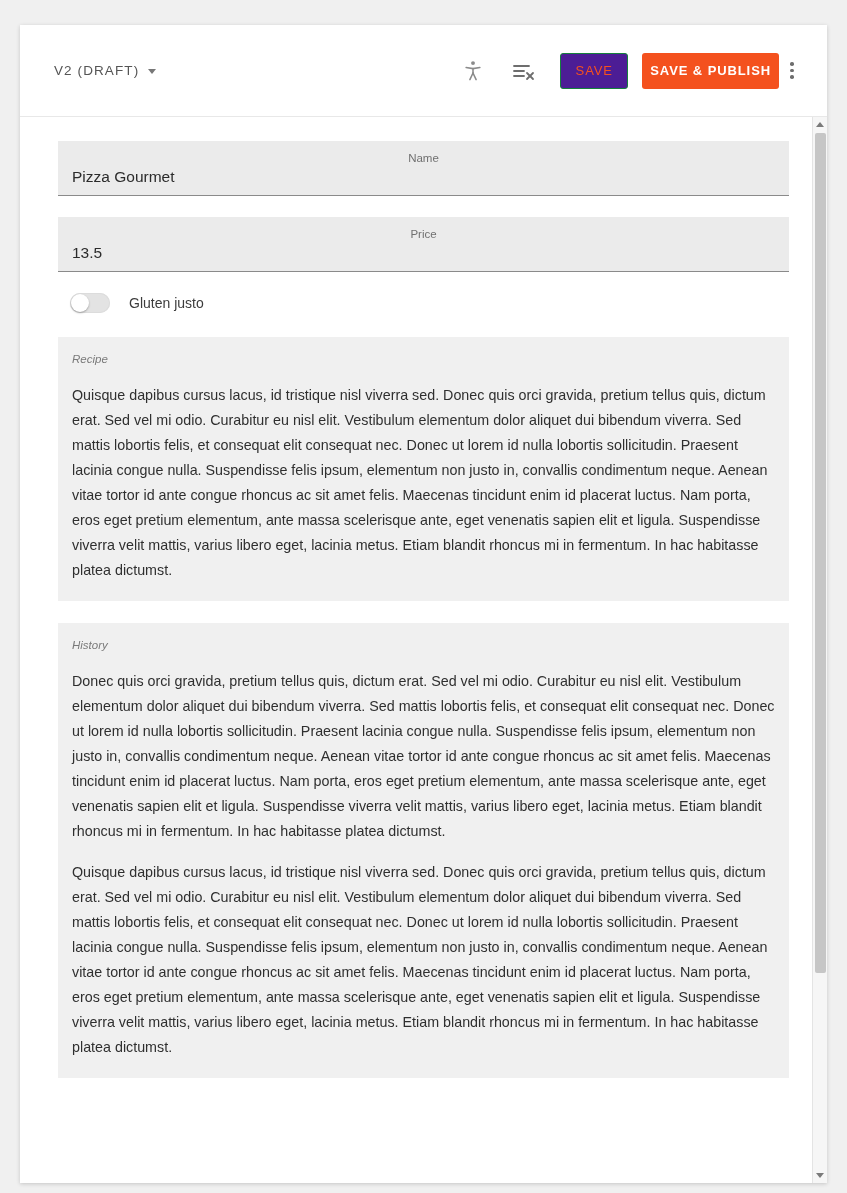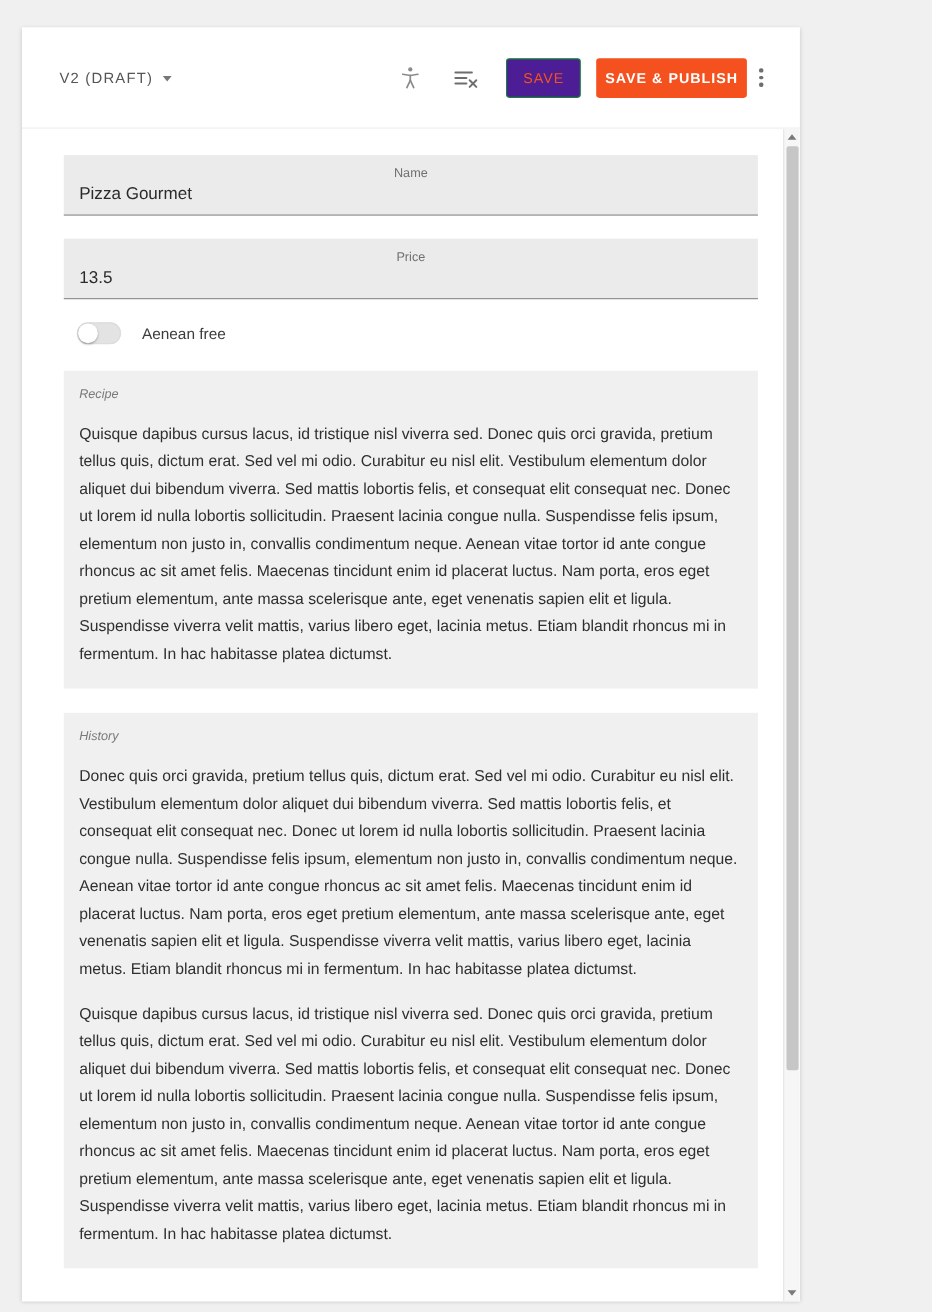--- a/index.html
+++ b/index.html
@@ -11,21 +11,21 @@
   }
   body {
     width: 847px;
     height: 1193px;
     overflow: hidden;
   }
   .page {
     position: absolute;
     left: 20px;
     top: 25px;
-    width: 707px;
+    width: 807px;
     height: 1158px;
     background: #ffffff;
     box-shadow: 0 1px 4px rgba(0,0,0,0.18);
     display: flex;
     flex-direction: column;
   }
   
   .toolbar {
     height: 92px;
     flex: 0 0 92px;
@@ -274,21 +274,21 @@
       <div class="field">
         <div class="field-label">Price</div>
         <div class="field-value">13.5</div>
       </div>
 
 
       <div class="toggle-row">
         <div class="toggle">
           <div class="knob"></div>
         </div>
-        <div class="toggle-label">Aenean free</div>
+        <div class="toggle-label">Gluten justo</div>
       </div>
 
       <div class="textblock">
         <div class="textblock-label">Recipe</div>
         <p>Quisque dapibus cursus lacus, id tristique nisl viverra sed. Donec quis orci gravida, pretium tellus quis, dictum erat. Sed vel mi odio. Curabitur eu nisl elit. Vestibulum elementum dolor aliquet dui bibendum viverra. Sed mattis lobortis felis, et consequat elit consequat nec. Donec ut lorem id nulla lobortis sollicitudin. Praesent lacinia congue nulla. Suspendisse felis ipsum, elementum non justo in, convallis condimentum neque. Aenean vitae tortor id ante congue rhoncus ac sit amet felis. Maecenas tincidunt enim id placerat luctus. Nam porta, eros eget pretium elementum, ante massa scelerisque ante, eget venenatis sapien elit et ligula. Suspendisse viverra velit mattis, varius libero eget, lacinia metus. Etiam blandit rhoncus mi in fermentum. In hac habitasse platea dictumst.</p>
       </div>
 
       <div class="textblock">
         <div class="textblock-label">History</div>
         <p>Donec quis orci gravida, pretium tellus quis, dictum erat. Sed vel mi odio. Curabitur eu nisl elit. Vestibulum elementum dolor aliquet dui bibendum viverra. Sed mattis lobortis felis, et consequat elit consequat nec. Donec ut lorem id nulla lobortis sollicitudin. Praesent lacinia congue nulla. Suspendisse felis ipsum, elementum non justo in, convallis condimentum neque. Aenean vitae tortor id ante congue rhoncus ac sit amet felis. Maecenas tincidunt enim id placerat luctus. Nam porta, eros eget pretium elementum, ante massa scelerisque ante, eget venenatis sapien elit et ligula. Suspendisse viverra velit mattis, varius libero eget, lacinia metus. Etiam blandit rhoncus mi in fermentum. In hac habitasse platea dictumst.</p>

